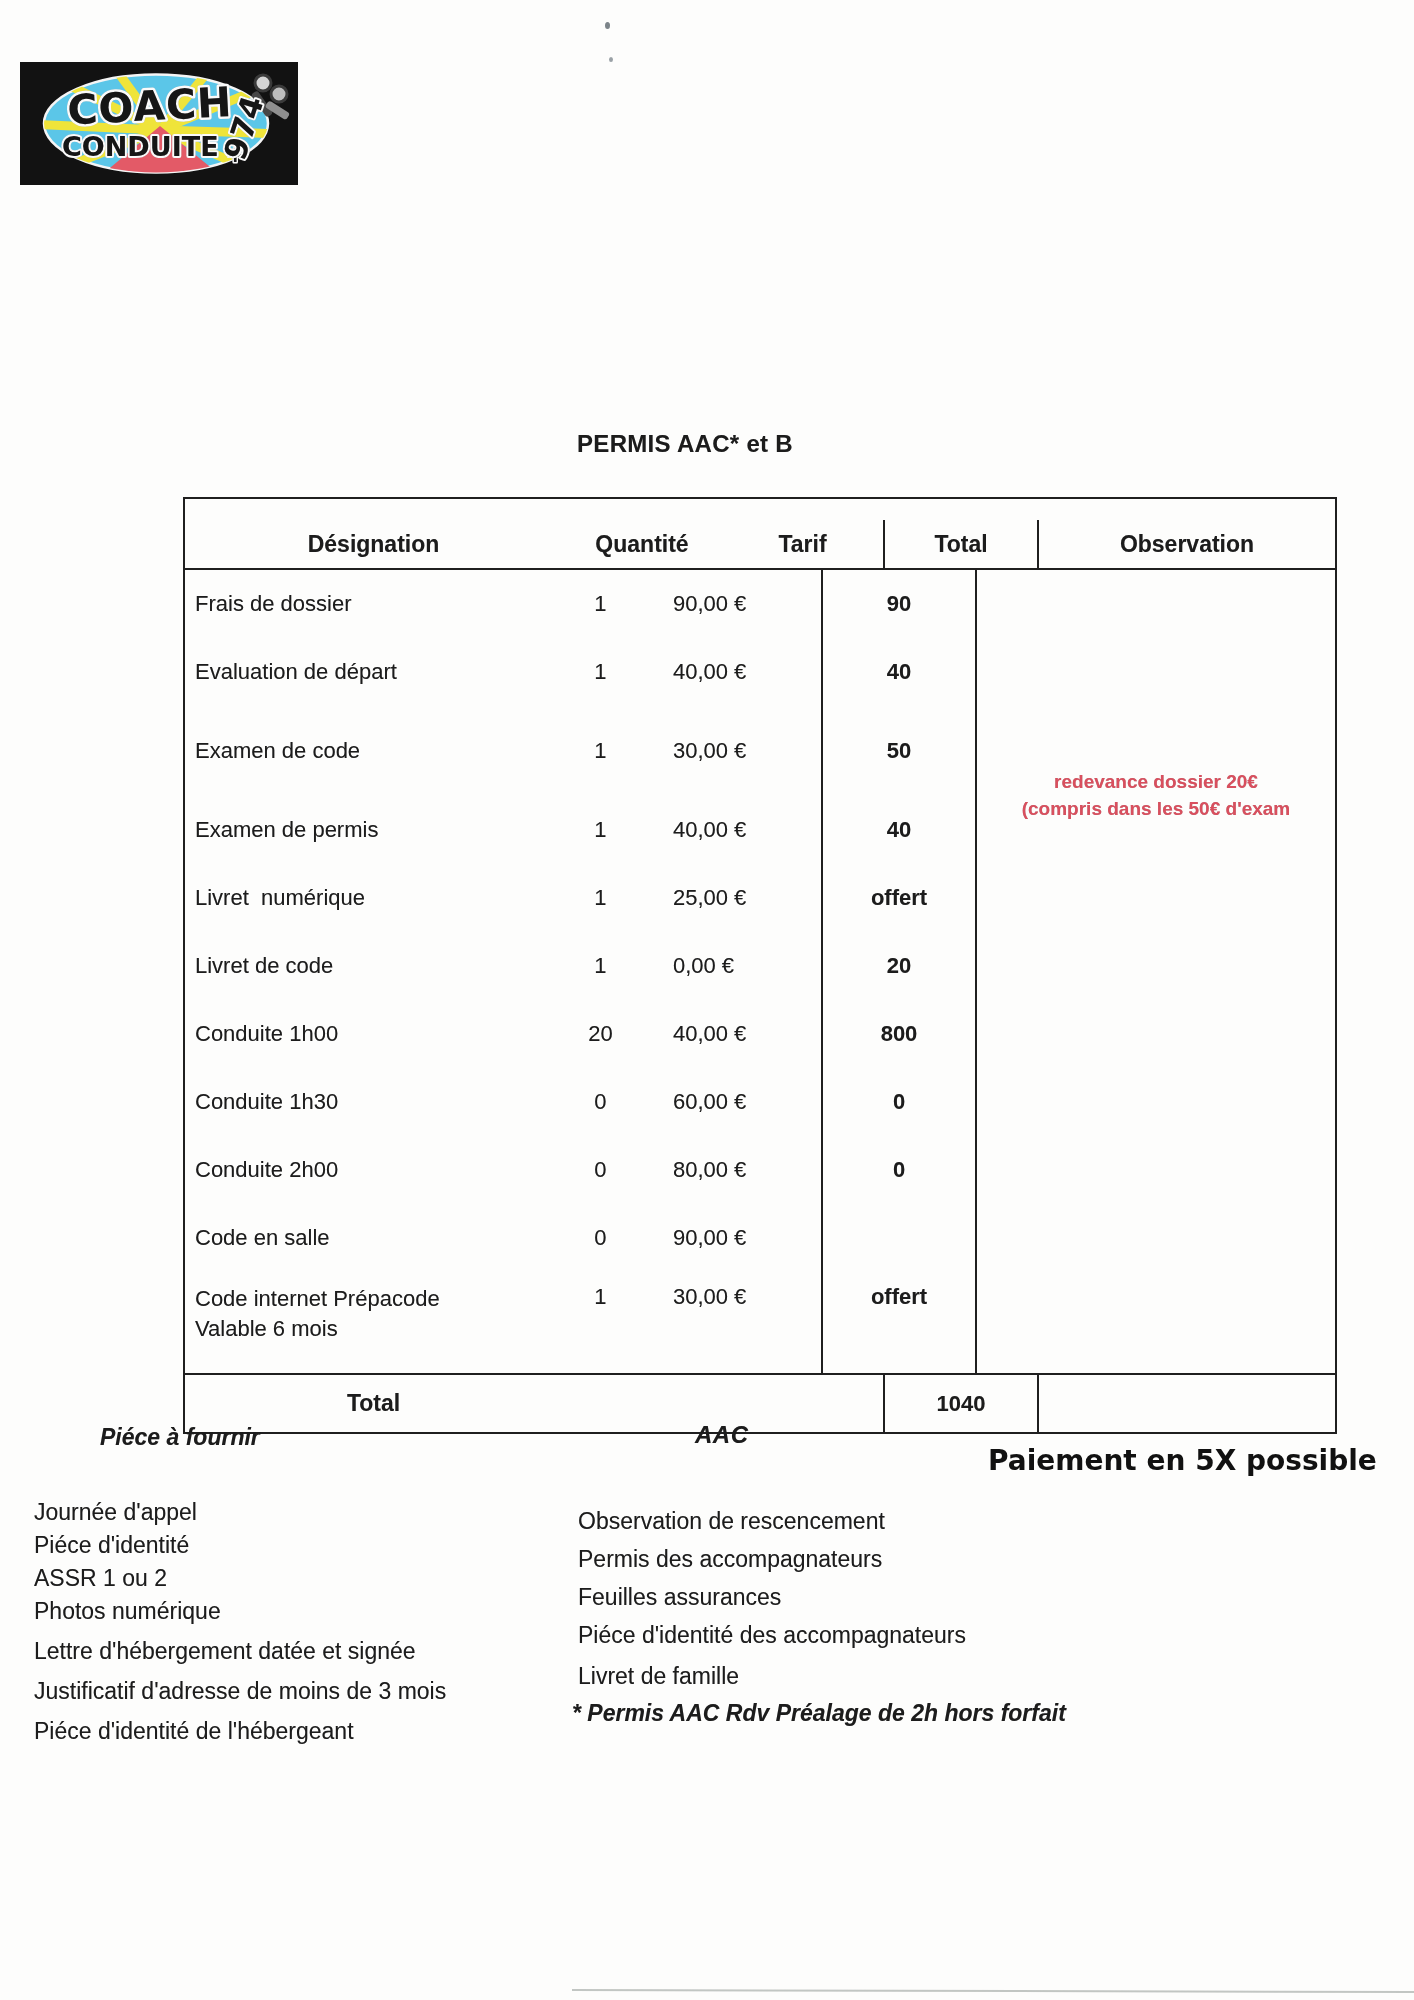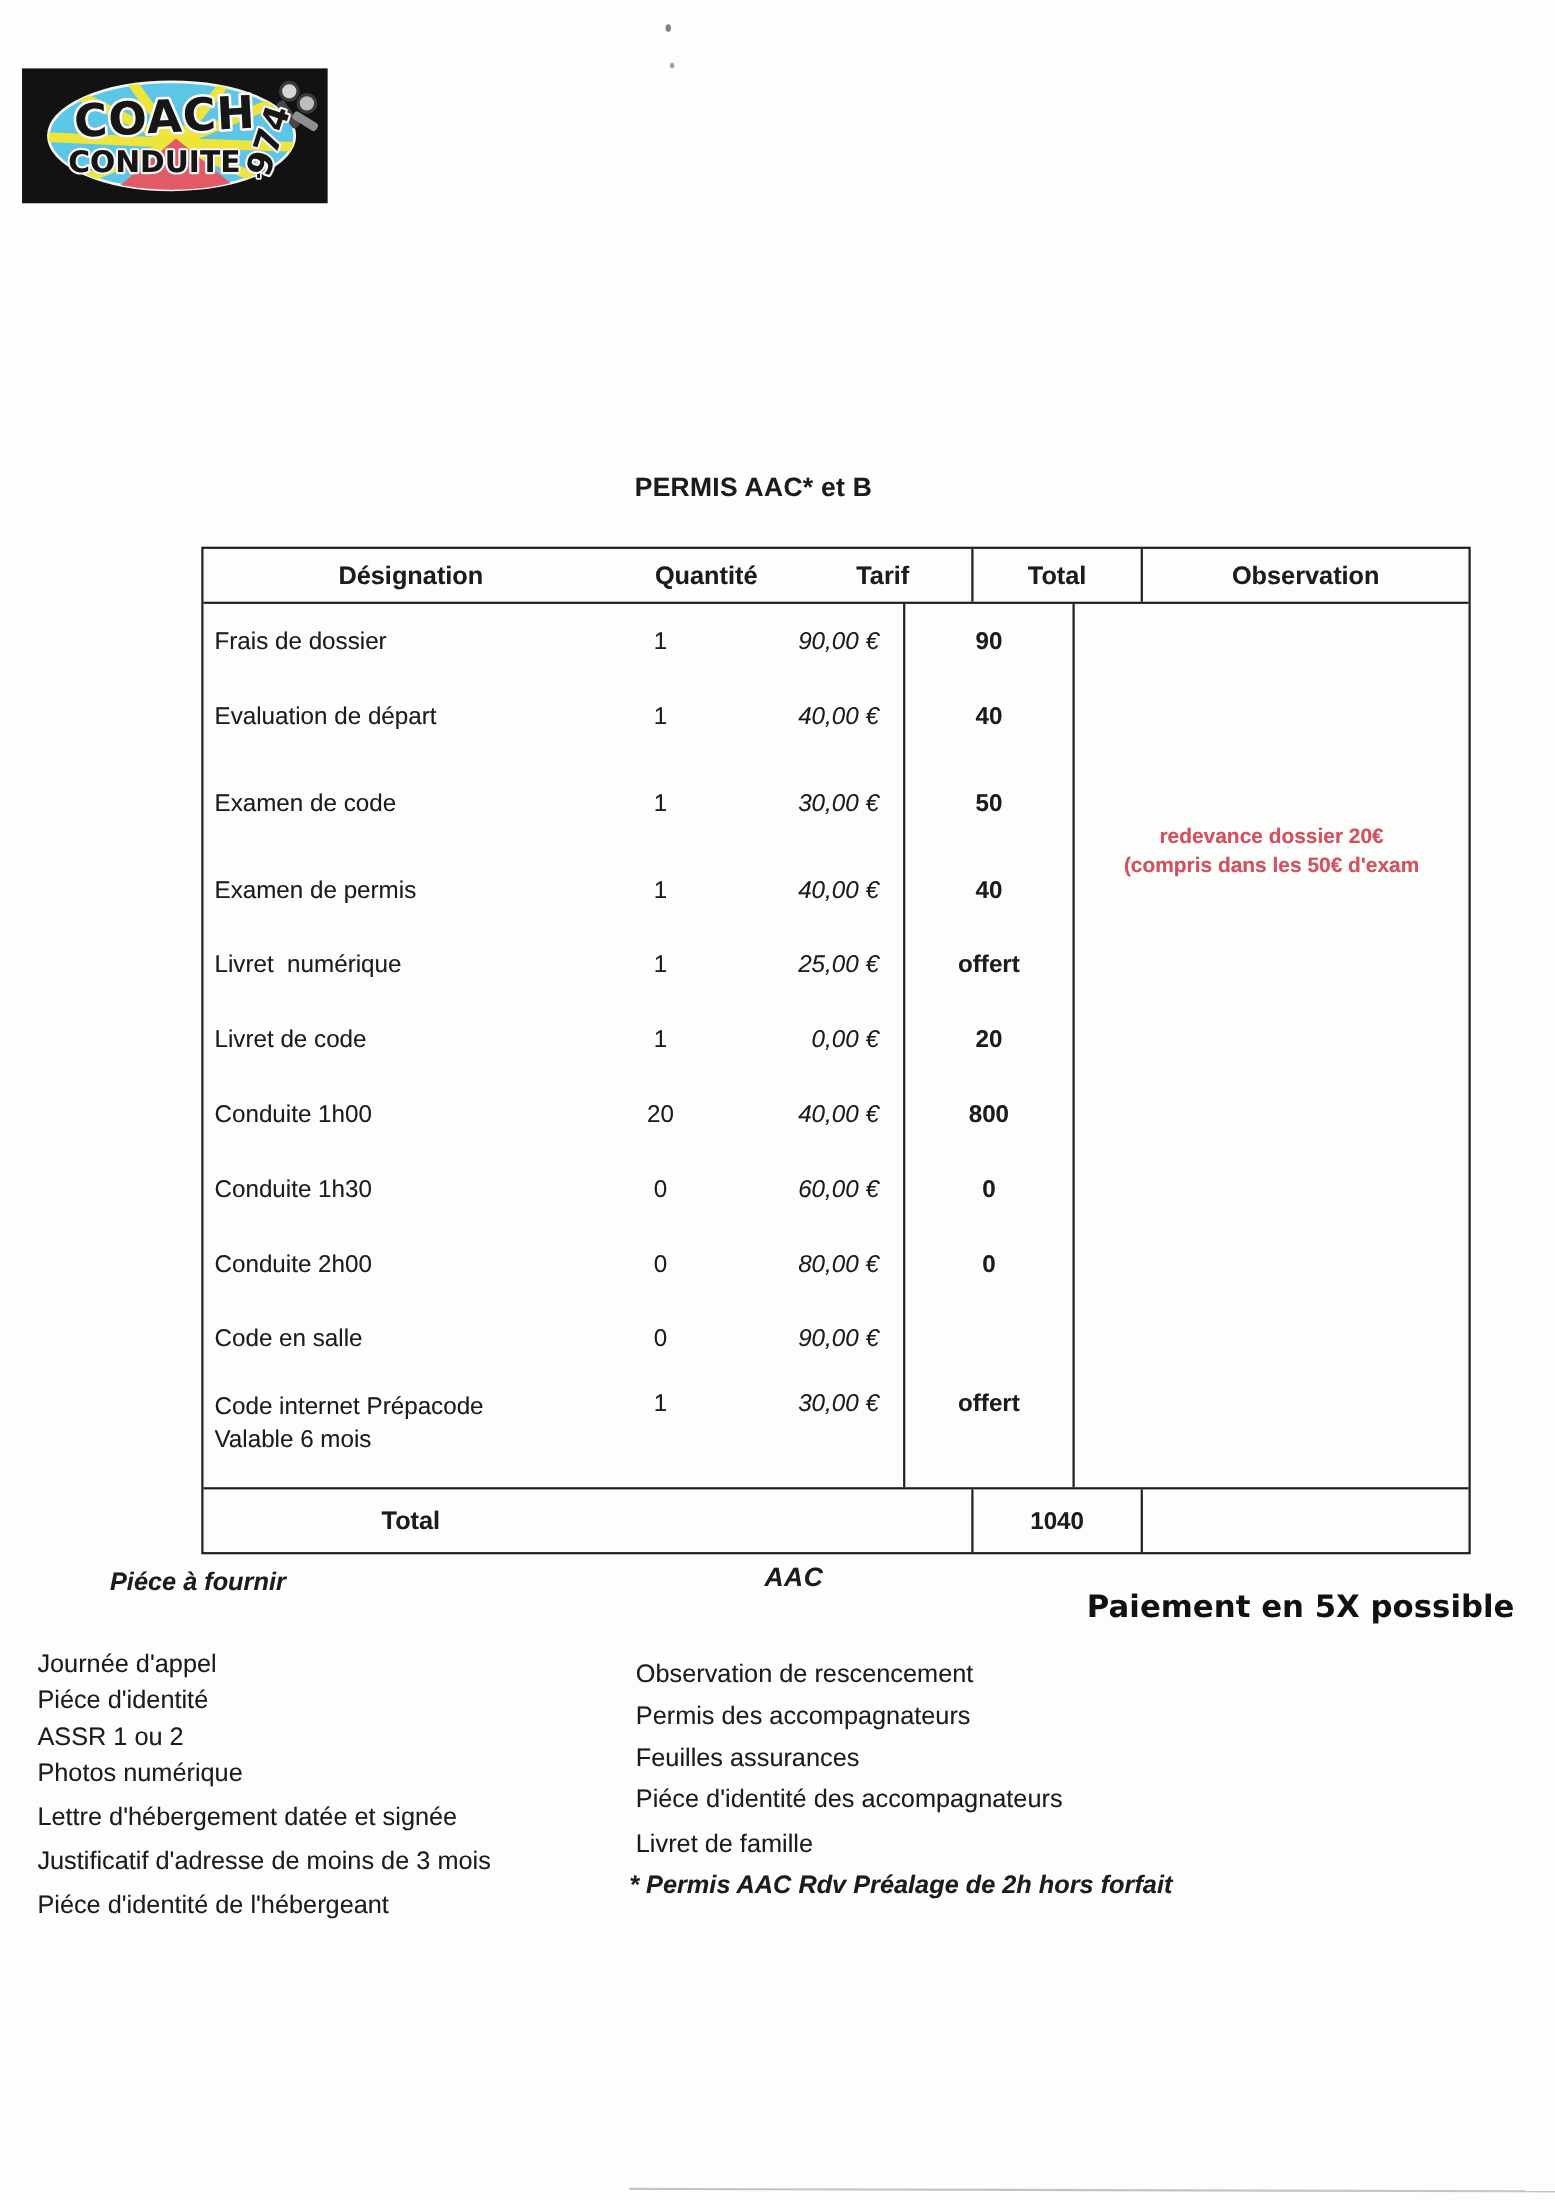--- a/index.html
+++ b/index.html
@@ -12,33 +12,33 @@
   
   .logo{position:absolute;left:20px;top:62px;width:278px;height:123px;display:block;}
   
   .address{position:absolute;left:24px;top:216px;font-size:23px;line-height:33px;}
   .addr-line{white-space:pre;}
   
   .doc-title{position:absolute;top:430px;left:0;width:1414px;text-align:center;
     font-weight:bold;font-size:24px;transform:translateX(-22px);letter-spacing:.3px;}
   
   .price-table{position:absolute;left:183px;top:497px;width:1154px;border:2px solid #1f1f1f;box-sizing:border-box;background:transparent;}
-  .t-header{display:flex;height:48px;border-bottom:2px solid #1f1f1f;font-weight:bold;font-size:23px;}
+  .t-header{display:flex;height:48px;border-bottom:2px solid #1f1f1f;font-weight:bold;font-size:23px;margin-top:21px;}
   .hc{display:flex;align-items:center;justify-content:center;box-sizing:border-box;}
   .h-name{width:377px;} .h-qty{width:160px;} .h-tarif{width:161px;}
   .h-total{width:154px;border-left:2px solid #1f1f1f;}
   .h-obs{flex:1;border-left:2px solid #1f1f1f;}
   .t-body{display:flex;height:803px;}
   .b-main{width:636px;flex:none;}
   .t-row{display:flex;align-items:center;font-size:22px;}
   .t-row.top-align{align-items:flex-start;padding-top:12px;box-sizing:border-box;}
   .c-name{width:377px;padding-left:10px;box-sizing:border-box;}
   .c-name span{display:block;line-height:30px;white-space:pre;}
   .c-qty{width:160px;text-align:center;}
-  .c-tarif{width:161px;text-align:right;padding-right:22px;box-sizing:border-box;font-style:italic;}
+  .c-tarif{width:161px;text-align:left;padding-right:22px;box-sizing:border-box;}
   .b-total{width:154px;flex:none;border-left:2px solid #1f1f1f;box-sizing:border-box;}
   .t-total{display:flex;align-items:center;justify-content:center;font-weight:bold;font-size:22px;}
   .t-total.top-align{align-items:flex-start;padding-top:12px;box-sizing:border-box;}
   .b-obs{flex:1;border-left:2px solid #1f1f1f;position:relative;box-sizing:border-box;}
   .obs-note{position:absolute;top:198px;left:0;right:0;text-align:center;
     font-weight:bold;font-size:19px;line-height:27px;}
   .t-footer{display:flex;height:57px;border-top:2px solid #1f1f1f;}
   .f-main{width:698px;flex:none;display:flex;align-items:center;}
   .f-label{width:377px;text-align:center;font-weight:bold;font-size:23px;}
   .f-total{width:154px;flex:none;border-left:2px solid #1f1f1f;box-sizing:border-box;

